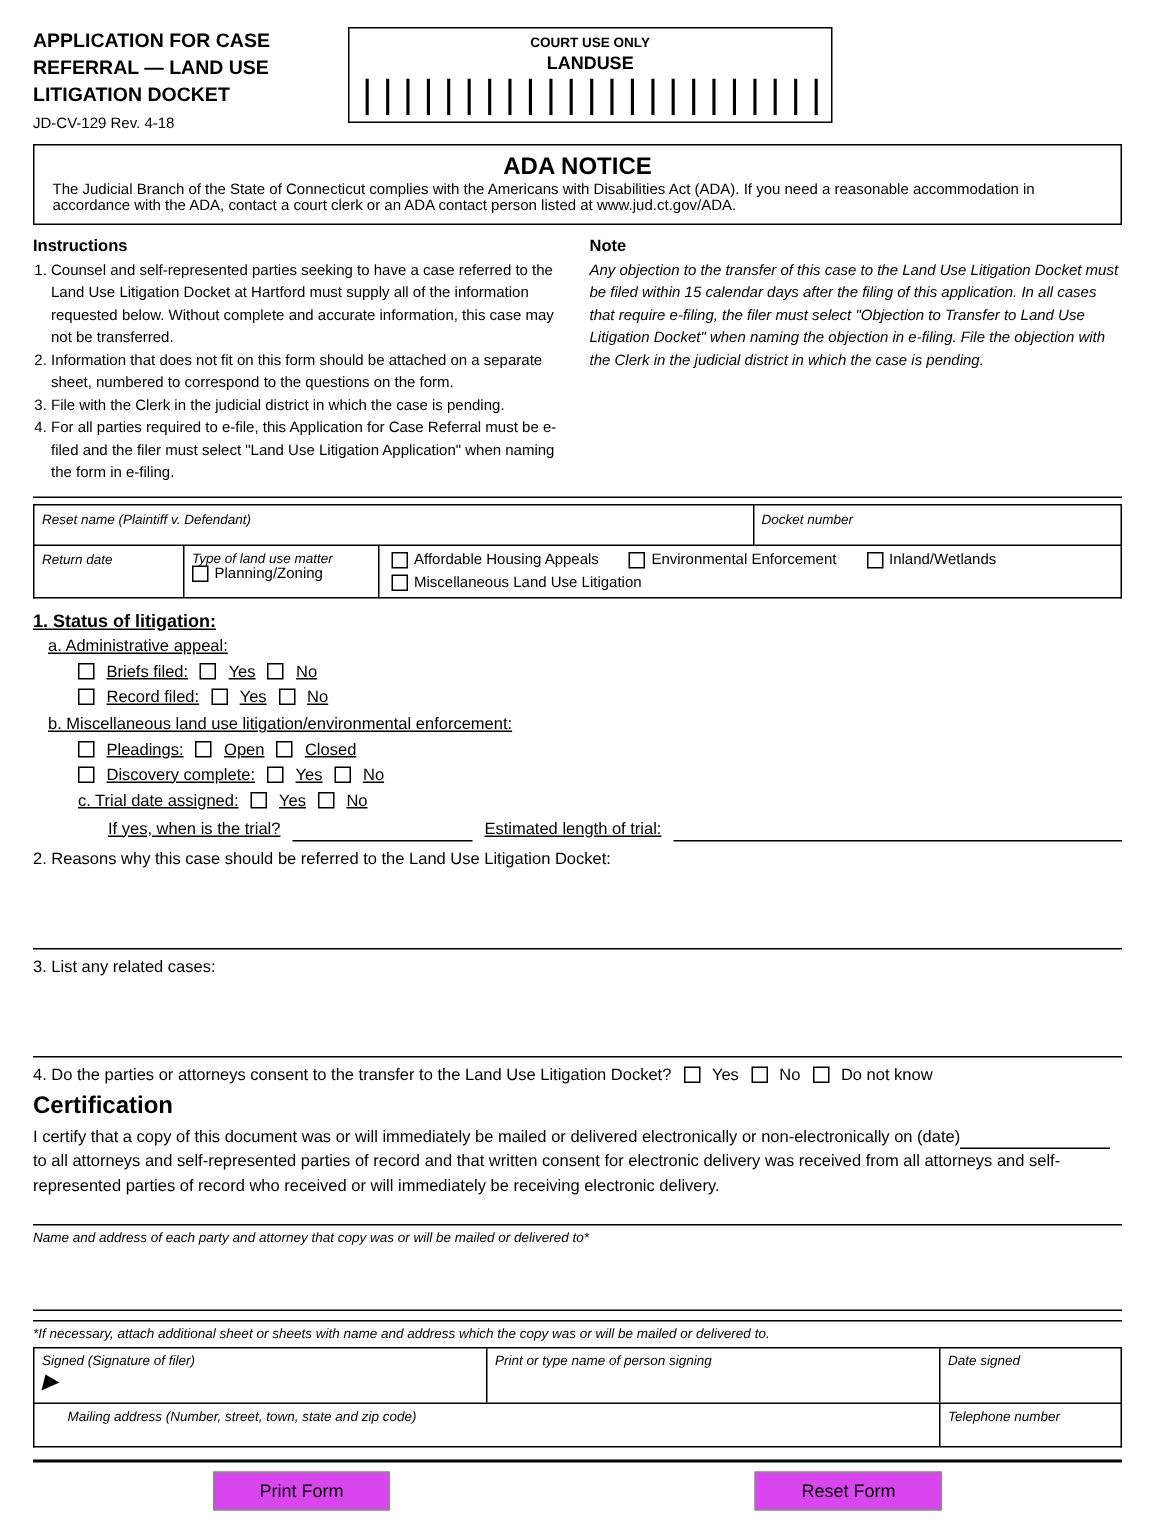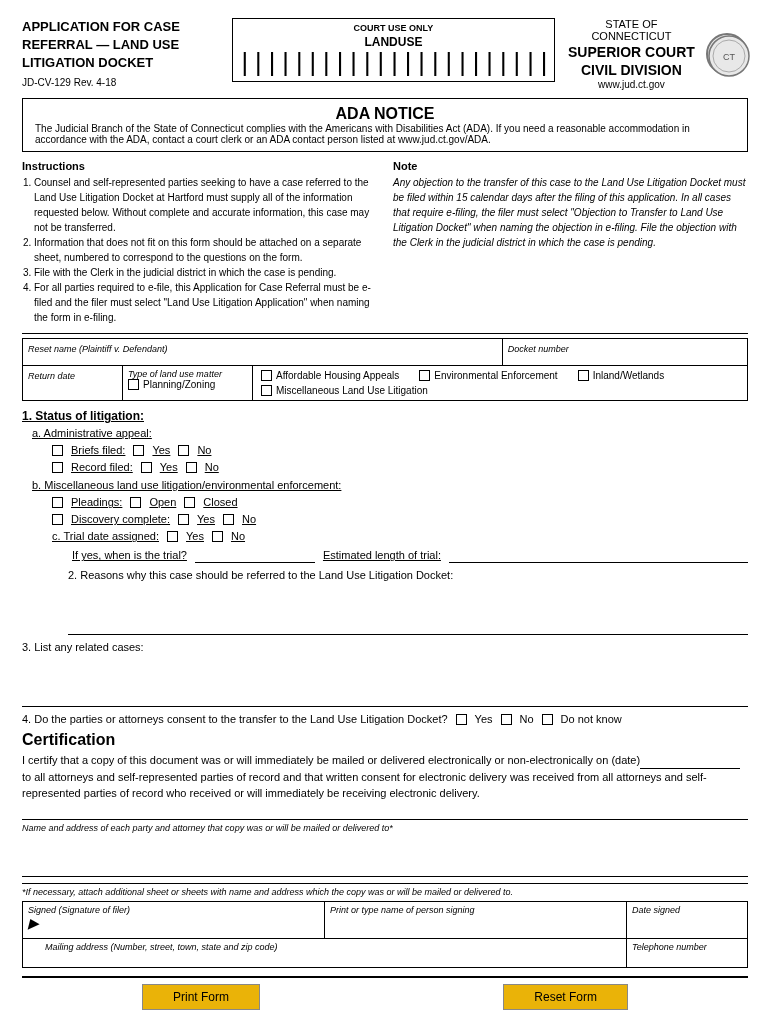--- a/index.html
+++ b/index.html
@@ -290,21 +290,21 @@
       min-height: 28px;
     }
     .mail-cell:last-child { border-right: none; }
     .bottom-hr { border: none; border-top: 2px solid #000; margin: 8px 0 6px 0; }
     .button-row {
       display: flex;
       justify-content: space-between;
       padding: 0 120px;
     }
     .form-button {
-      background: #eab308;
+      background: #d946ef;
       border: 1px solid #888;
       padding: 5px 30px;
       font-size: 12px;
       cursor: pointer;
       font-family: Arial, sans-serif;
     }
     .big-underline-area {
       border-bottom: 1px solid #000;
       min-height: 50px;
       width: 100%;
@@ -332,39 +332,20 @@
     </div>
 
     <div class="header-center">
       <div class="court-use-label">COURT USE ONLY</div>
       <div class="landuse-text">LANDUSE</div>
       <div class="barcode">
         |||||||||||||||||||||||
       </div>
     </div>
 
-    <div class="header-right">
-      <div class="header-right-inner">
-        <div>
-          <div class="state-title">STATE OF CONNECTICUT</div>
-          <div class="court-title">
-            <span>SUPERIOR COURT</span><br>
-            <span>CIVIL DIVISION</span>
-          </div>
-          <div class="court-website">www.jud.ct.gov</div>
-        </div>
-        <div class="seal">
-          <svg width="42" height="42" viewBox="0 0 42 42">
-            <circle cx="21" cy="21" r="20" fill="#e8e8e8" stroke="#777" stroke-width="1.5"></circle>
-            <circle cx="21" cy="21" r="16" fill="none" stroke="#999" stroke-width="0.8"></circle>
-            <text x="21" y="25" text-anchor="middle" font-size="9" fill="#555">CT</text>
-          </svg>
-        </div>
-      </div>
-    </div>
   </div>
 
   <div class="ada-box">
     <div class="ada-title">ADA NOTICE</div>
     <div class="ada-text">The Judicial Branch of the State of Connecticut complies with the Americans with Disabilities Act (ADA). If you need a reasonable accommodation in accordance with the ADA, contact a court clerk or an ADA contact person listed at www.jud.ct.gov/ADA.</div>
   </div>
 
   <div class="two-col">
     <div class="instructions-col">
       <div class="col-title">Instructions</div>
@@ -475,21 +456,21 @@
     </div>
 
     <div class="form-line" style="margin-left:40px;">
       <span>If yes, when is the trial?</span>
       <span class="underline-field"></span>
       <span>Estimated length of trial:</span>
       <span class="underline-field-long"></span>
     </div>
   </div>
 
-  <div style="margin-top:6px;margin-left:46px;">
+  <div style="margin-top:6px;">
     <div class="section-question">2. Reasons why this case should be referred to the Land Use Litigation Docket:</div>
     <div class="big-underline-area"></div>
   </div>
 
   <div style="margin-top:4px;">
     <div class="section-question">3. List any related cases:</div>
     <div class="big-underline-area"></div>
   </div>
 
   <div class="question-row">

